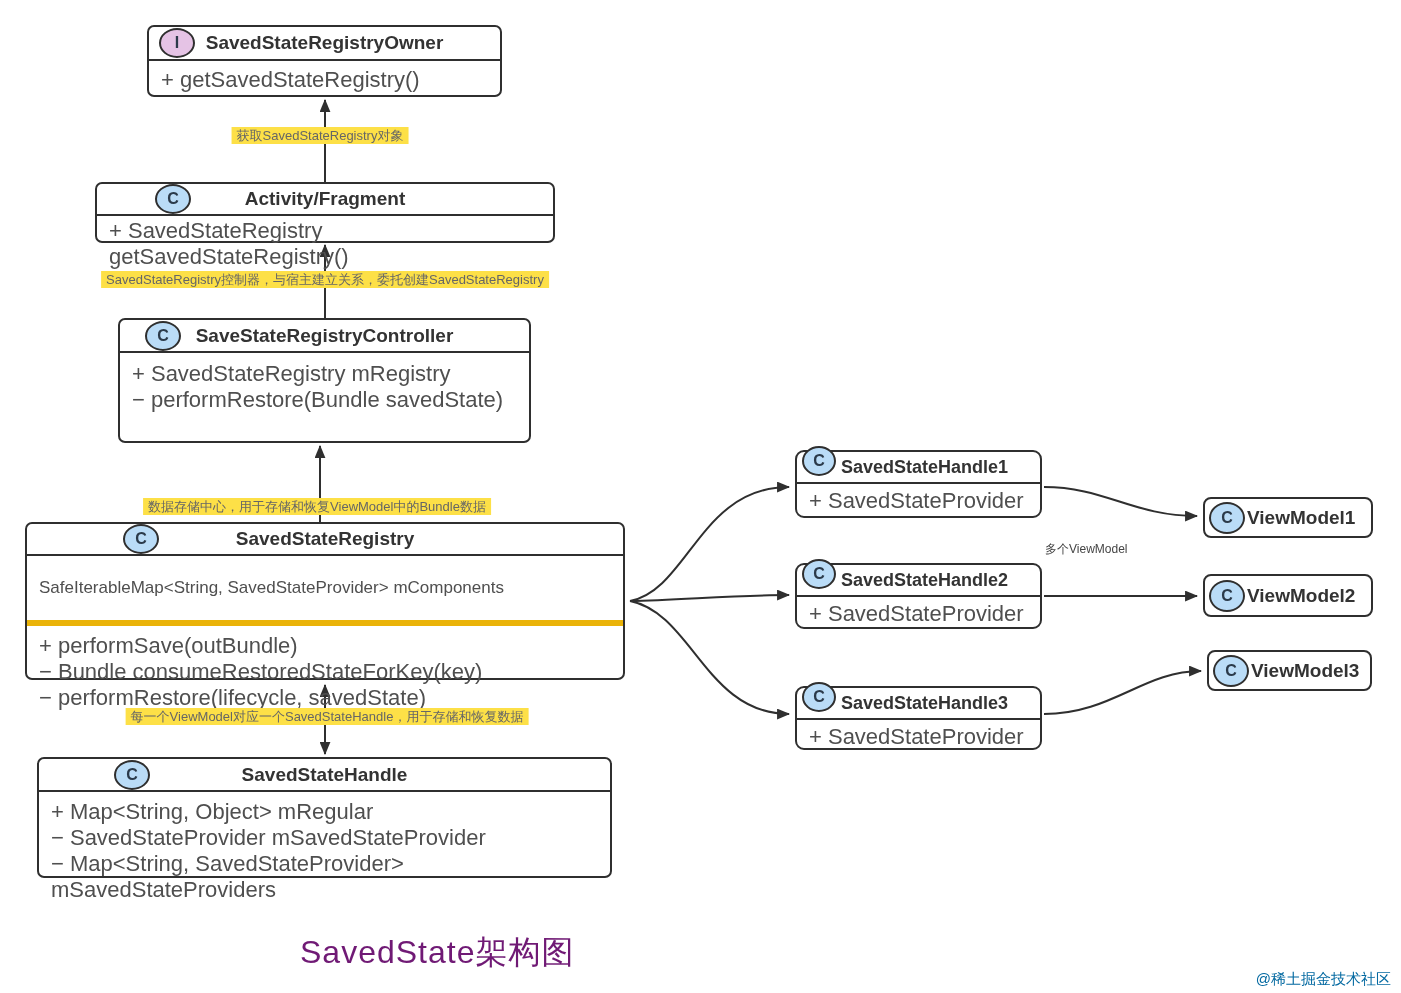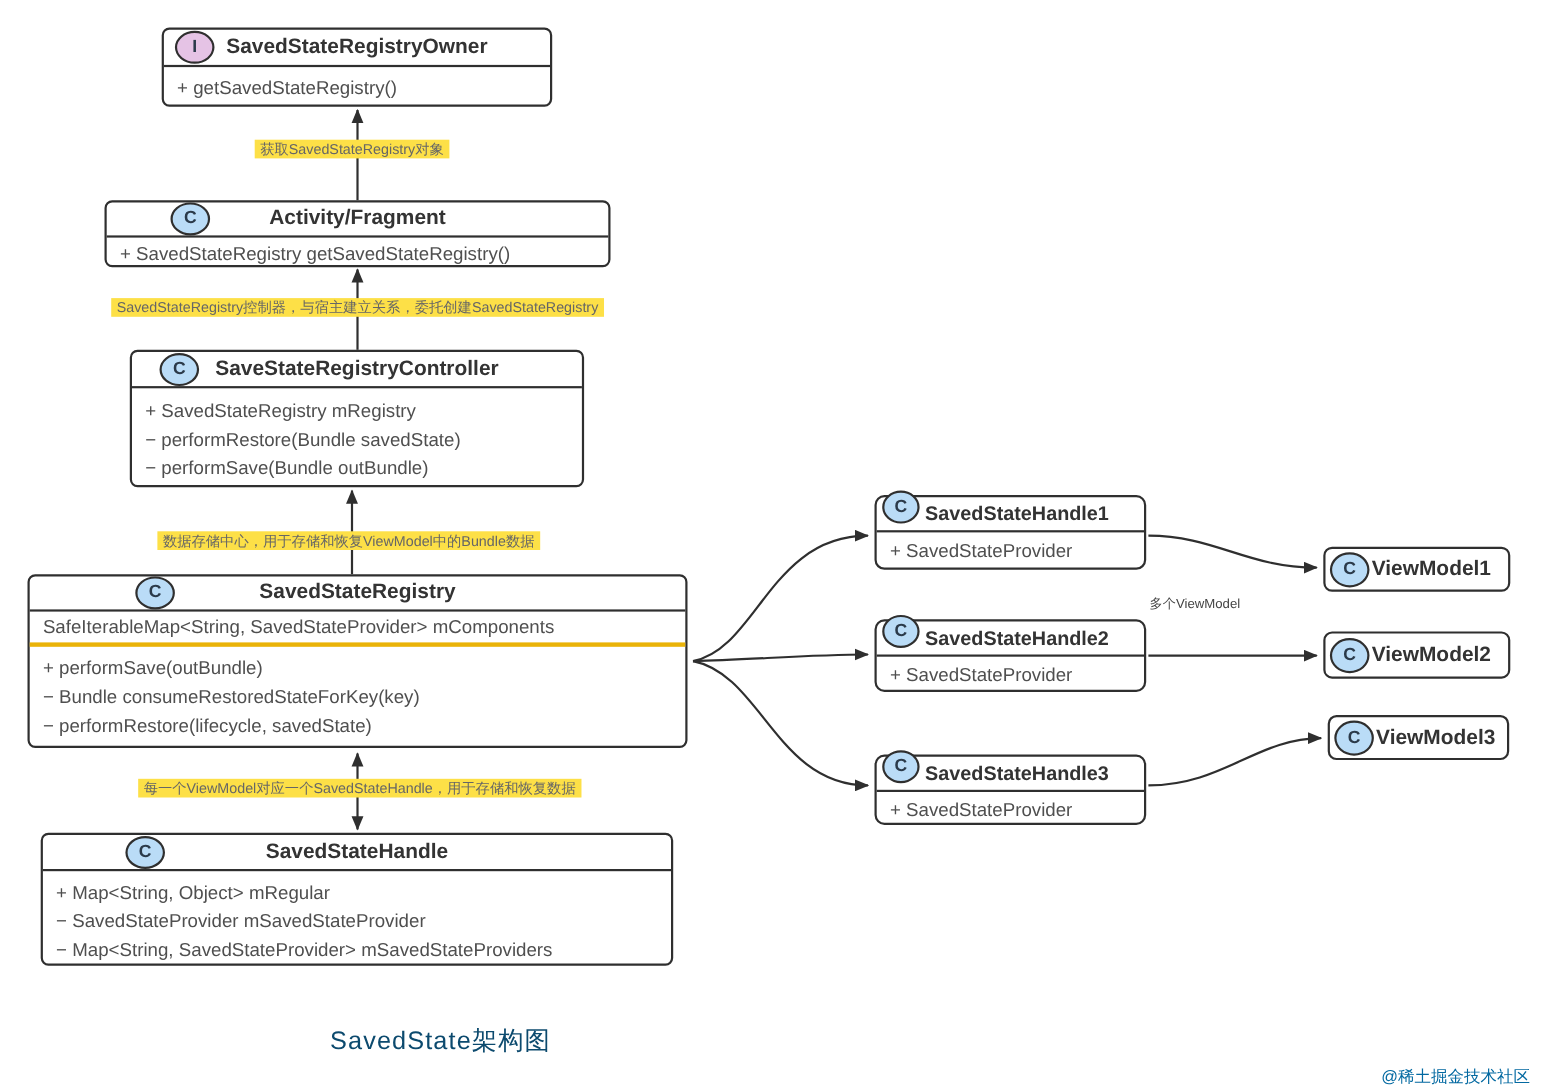--- a/index.html
+++ b/index.html
@@ -16,39 +16,39 @@
     position:relative;display:flex;align-items:center;justify-content:center;
     border-bottom:2px solid #2f2f2f;font-weight:bold;color:#333333;font-size:19px;
   }
   .cls-title .title-text{width:100%;text-align:center;}
   .cls-icon{
     position:absolute;display:flex;align-items:center;justify-content:center;
     width:36px;height:30px;border:2px solid #2f2f2f;border-radius:50%;
     background:#badcf7;color:#2b3a4a;font-size:16px;font-weight:bold;box-sizing:border-box;
   }
   .cls-icon.iface{background:#e5c3e5;}
-  .cls-members{padding:6px 12px 8px 12px;font-size:17px;line-height:26px;color:#4f4f4f;}
-  .cls-field{border-bottom:4px solid #eab308;padding:2px 12px;font-size:17px;line-height:24px;color:#4f4f4f;}
+  .cls-members{padding:6px 12px 8px 12px;font-size:22px;line-height:26px;color:#4f4f4f;}
+  .cls-field{border-bottom:6px solid #eab308;padding:20px 12px;font-size:17px;line-height:24px;color:#4f4f4f;}
   
   .cls--compact .cls-title{justify-content:flex-start;padding-left:44px;font-size:18px;}
   .cls--compact .cls-title .title-text{text-align:left;width:auto;}
   .cls--compact .cls-icon{left:5px;top:-6px;width:34px;height:30px;}
   .cls--compact .cls-members{padding:4px 10px 6px 12px;}
   
   .cls--vm{display:flex;align-items:center;border-radius:8px;}
   .cls--vm .vm-row{position:relative;display:flex;align-items:center;width:100%;height:100%;}
   .cls--vm .cls-icon{left:4px;top:50%;margin-top:-16px;width:36px;height:32px;}
   .cls--vm .title-text{margin-left:42px;font-weight:bold;color:#333;font-size:19px;}
   .note{
     position:absolute;background:#fde047;color:#666666;font-size:13px;line-height:15px;
     padding:1px 5px;white-space:nowrap;transform:translateX(-50%);
   }
   .note--big{font-size:12px;color:#444444;transform:none;padding:0;background:transparent;}
   .diagram-title{
-    position:absolute;left:300px;top:931px;font-size:23px;color:#0c4a6e;letter-spacing:1px;
+    position:absolute;left:300px;top:931px;font-size:32px;color:#701a75;letter-spacing:1px;
   }
   .watermark{
     position:absolute;right:10px;bottom:4px;font-size:15px;color:#0369a1;
   }
 </style>
 </head>
 <body>
 
 <div id="canvas">
 
@@ -93,21 +93,20 @@
   </div>
 
   <div class="cls" style="left:118px;top:318px;width:413px;height:125px;">
     <div class="cls-title" style="height:31px;">
       <span class="cls-icon" style="left:25px;">C</span>
       <span class="title-text">SaveStateRegistryController</span>
     </div>
     <div class="cls-members" style="padding-top:8px;">
       <div class="member">+ SavedStateRegistry mRegistry</div>
       <div class="member">− performRestore(Bundle savedState)</div>
-      <div class="member">− performSave(Bundle outBundle)</div>
     </div>
   </div>
 
   <div class="cls" style="left:25px;top:522px;width:600px;height:158px;">
     <div class="cls-title" style="height:30px;">
       <span class="cls-icon" style="left:96px;">C</span>
       <span class="title-text">SavedStateRegistry</span>
     </div>
     <div class="cls-field">SafeIterableMap&lt;String, SavedStateProvider&gt; mComponents</div>
     <div class="cls-members" style="padding-top:7px;">
@@ -175,20 +174,20 @@
 
   <div class="cls cls--vm" style="left:1207px;top:650px;width:165px;height:41px;">
     <div class="vm-row">
       <span class="cls-icon">C</span>
       <span class="title-text">ViewModel3</span>
     </div>
   </div>
 
   <div class="note" style="left:320px;top:127px;">获取SavedStateRegistry对象</div>
   <div class="note" style="left:325px;top:271px;">SavedStateRegistry控制器，与宿主建立关系，委托创建SavedStateRegistry</div>
-  <div class="note" style="left:317px;top:483px;">数据存储中心，用于存储和恢复ViewModel中的Bundle数据</div>
+  <div class="note" style="left:317px;top:498px;">数据存储中心，用于存储和恢复ViewModel中的Bundle数据</div>
   <div class="note" style="left:327px;top:708px;">每一个ViewModel对应一个SavedStateHandle，用于存储和恢复数据</div>
   <div class="note note--big" style="left:1045px;top:542px;">多个ViewModel</div>
 
   <div class="diagram-title">SavedState架构图</div>
   <div class="watermark">@稀土掘金技术社区</div>
 
 </div>
 
 </body></html>

